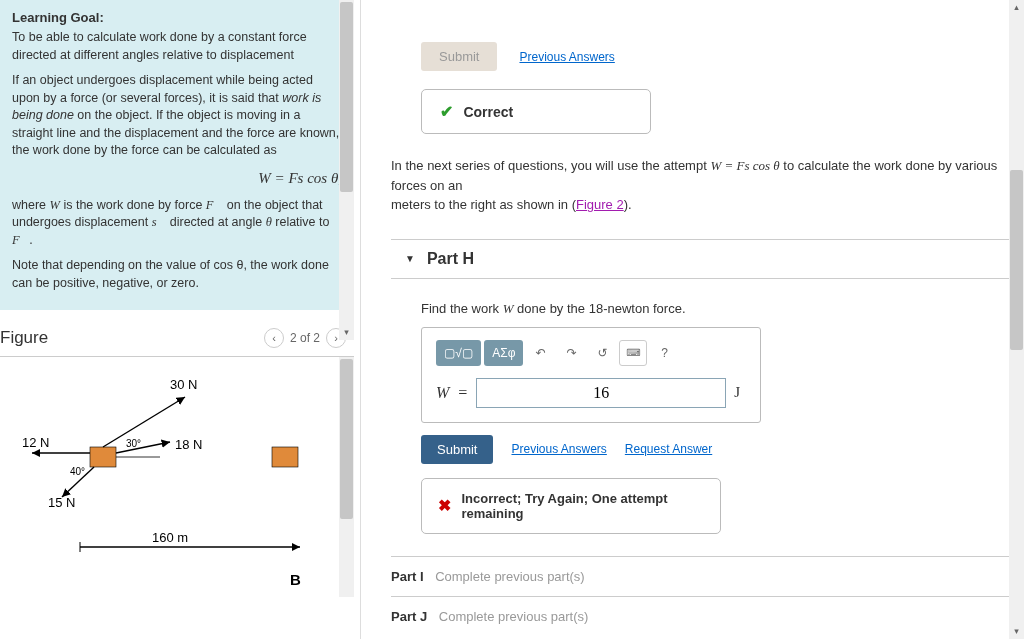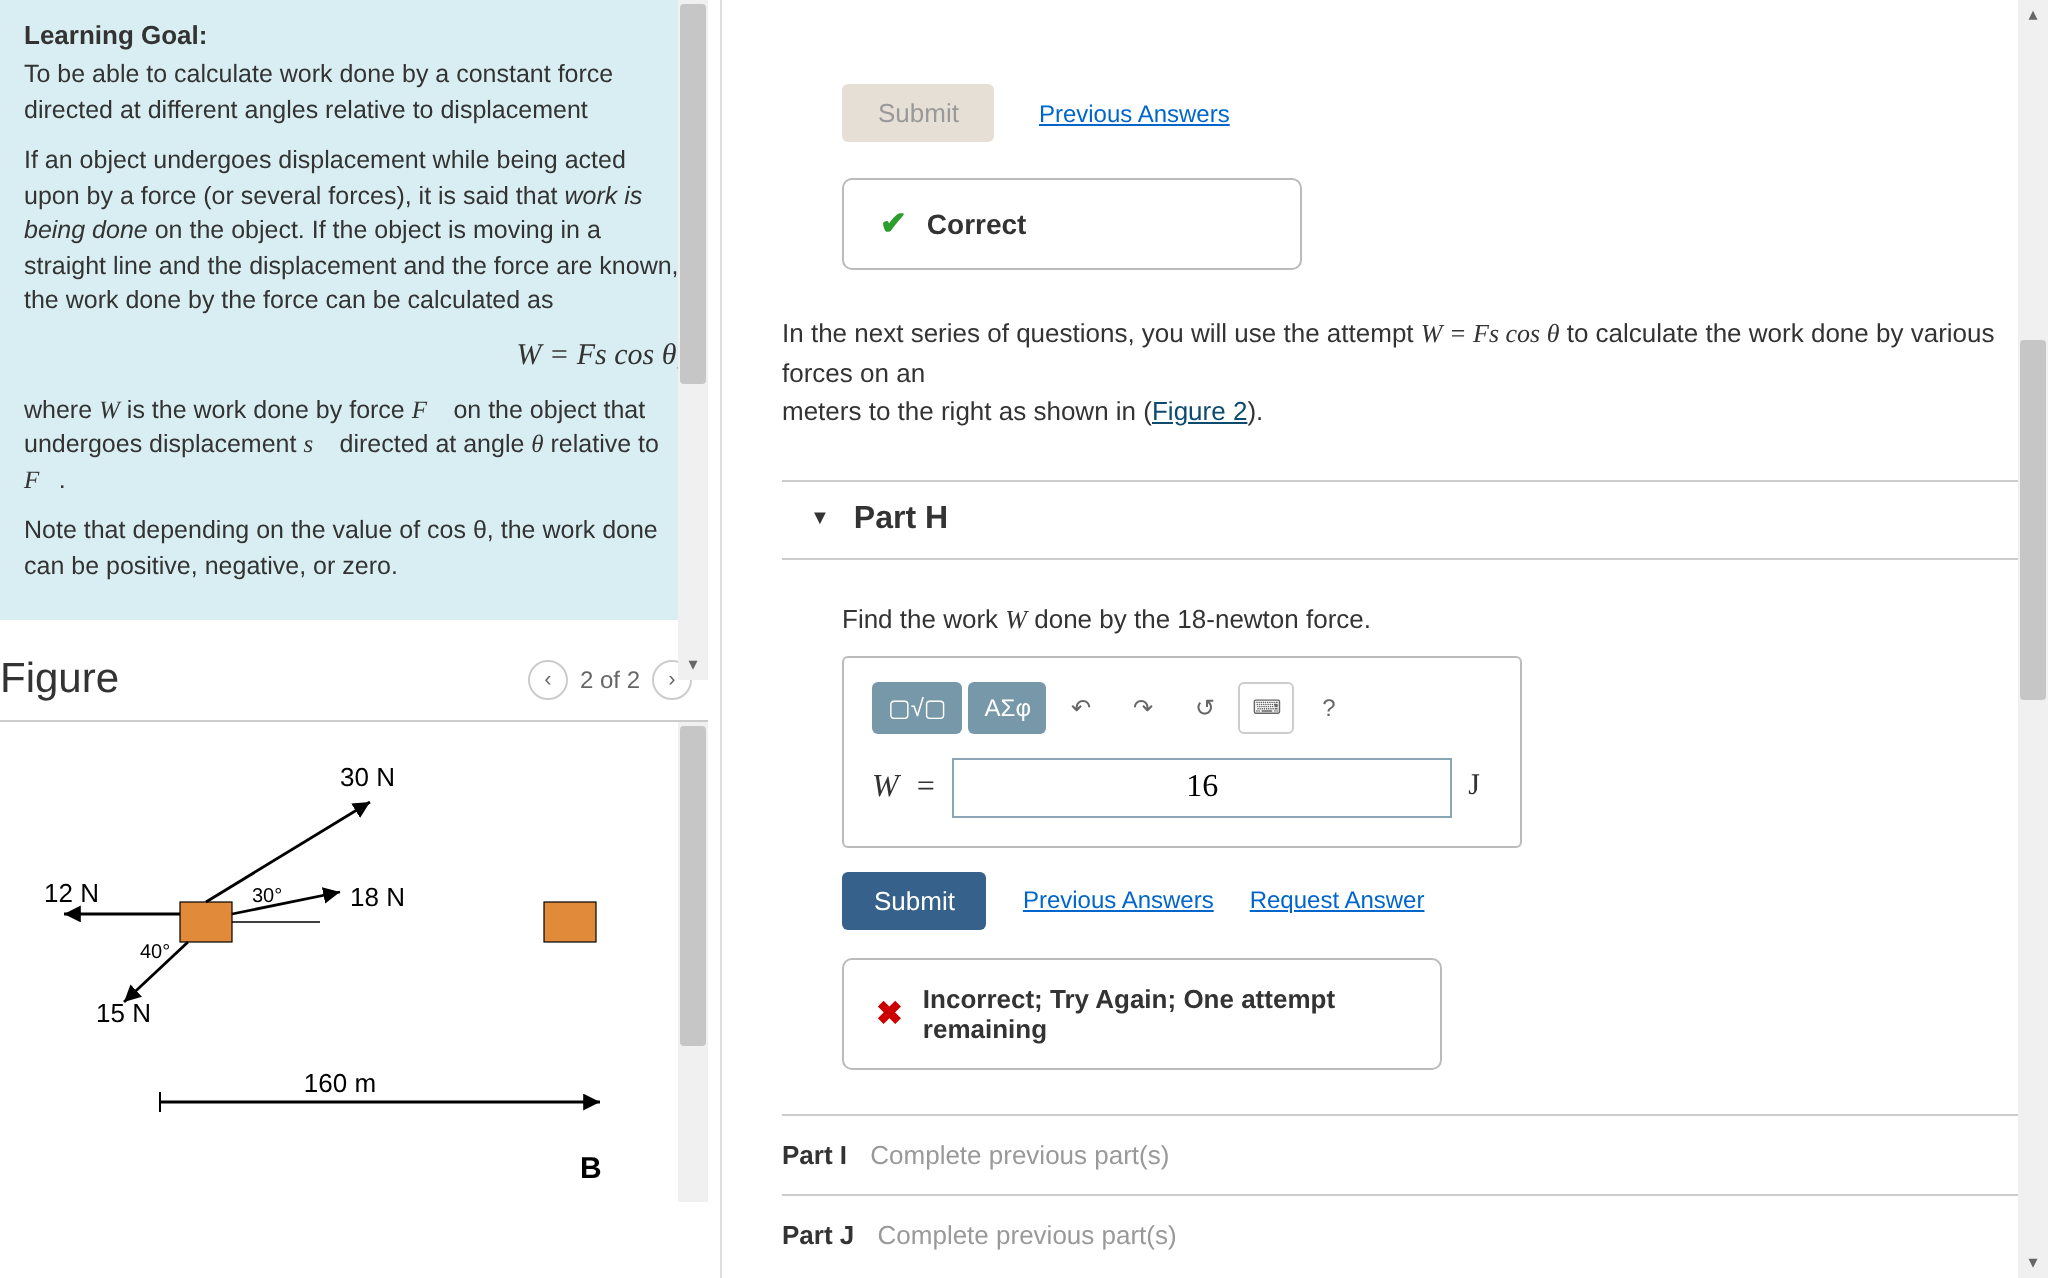--- a/index.html
+++ b/index.html
@@ -4,27 +4,27 @@
 <style>
 * { box-sizing: border-box; margin: 0; padding: 0; }
 body { font-family: Arial, Helvetica, sans-serif; font-size: 13px; color: #333; background: #fff; width: 1024px; height: 639px; overflow: hidden; position: relative; }
 .container { display: flex; height: 639px; }
 .left-panel { width: 360px; background: #fff; position: relative; }
 .learning-box { background: #d8eef2; padding: 10px 12px; margin: 0 6px 0 0; position: relative; }
 .learning-title { font-weight: bold; font-size: 13px; margin-bottom: 4px; }
 .learning-text { font-size: 12.5px; line-height: 1.4; color: #333; margin-bottom: 8px; }
 .formula { text-align: right; font-style: italic; font-family: 'Times New Roman', serif; font-size: 15px; margin: 10px 0; }
 .italic { font-style: italic; }
-.fig-link { color: #0c4a6e; text-decoration: underline; cursor: pointer; }
+.fig-link { color: #a21caf; text-decoration: underline; cursor: pointer; }
 .left-scroll { position: absolute; right: 0; top: 0; width: 15px; height: 340px; background: #f0f0f0; }
 .left-scroll-thumb { position: absolute; right: 1px; top: 2px; width: 13px; height: 190px; background: #c6c6c6; border-radius: 2px; }
 .scroll-arrow { position: absolute; right: 0; width: 15px; height: 15px; background: #f0f0f0; font-size: 9px; text-align: center; line-height: 15px; color: #666; }
 .figure-section { margin: 18px 6px 0 0; }
 .figure-header { display: flex; justify-content: space-between; align-items: center; padding: 0 8px 8px 0; border-bottom: 1px solid #ccc; }
-.figure-title { font-size: 21px; font-weight: normal; }
+.figure-title { font-size: 17px; font-weight: normal; }
 .pager { display: flex; align-items: center; gap: 6px; font-size: 12px; color: #666; }
 .pager-btn { width: 20px; height: 20px; border: 1px solid #ccc; border-radius: 50%; background: #fff; display: flex; align-items: center; justify-content: center; font-size: 11px; cursor: pointer; color: #666; }
 .figure-canvas { position: relative; height: 240px; padding: 10px; }
 .fig-scroll { position: absolute; right: 0; top: 0; width: 15px; height: 240px; background: #f0f0f0; }
 .fig-scroll-thumb { position: absolute; right: 1px; top: 2px; width: 13px; height: 160px; background: #c6c6c6; border-radius: 2px; }
 .right-panel { flex: 1; padding: 0 0 0 30px; position: relative; border-left: 1px solid #ddd; overflow: hidden; }
 .right-scroll { position: absolute; right: 0; top: 0; width: 15px; height: 639px; background: #f0f0f0; }
 .right-scroll-thumb { position: absolute; right: 1px; top: 170px; width: 13px; height: 180px; background: #c6c6c6; border-radius: 2px; }
 .top-submit-row { margin: 42px 0 18px 30px; display: flex; align-items: center; gap: 22px; }
 .btn-submit-disabled { background: #e6dfd6; color: #999; border: none; padding: 7px 18px; border-radius: 3px; font-size: 13px; }

